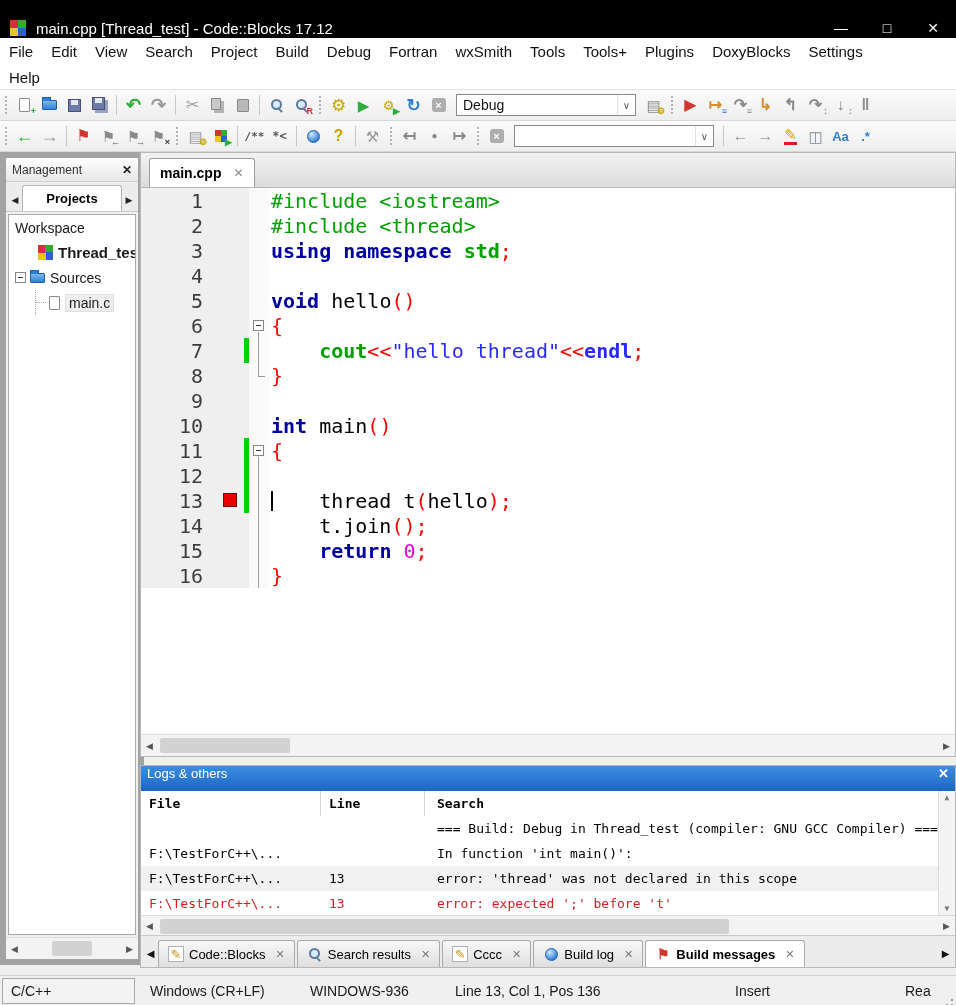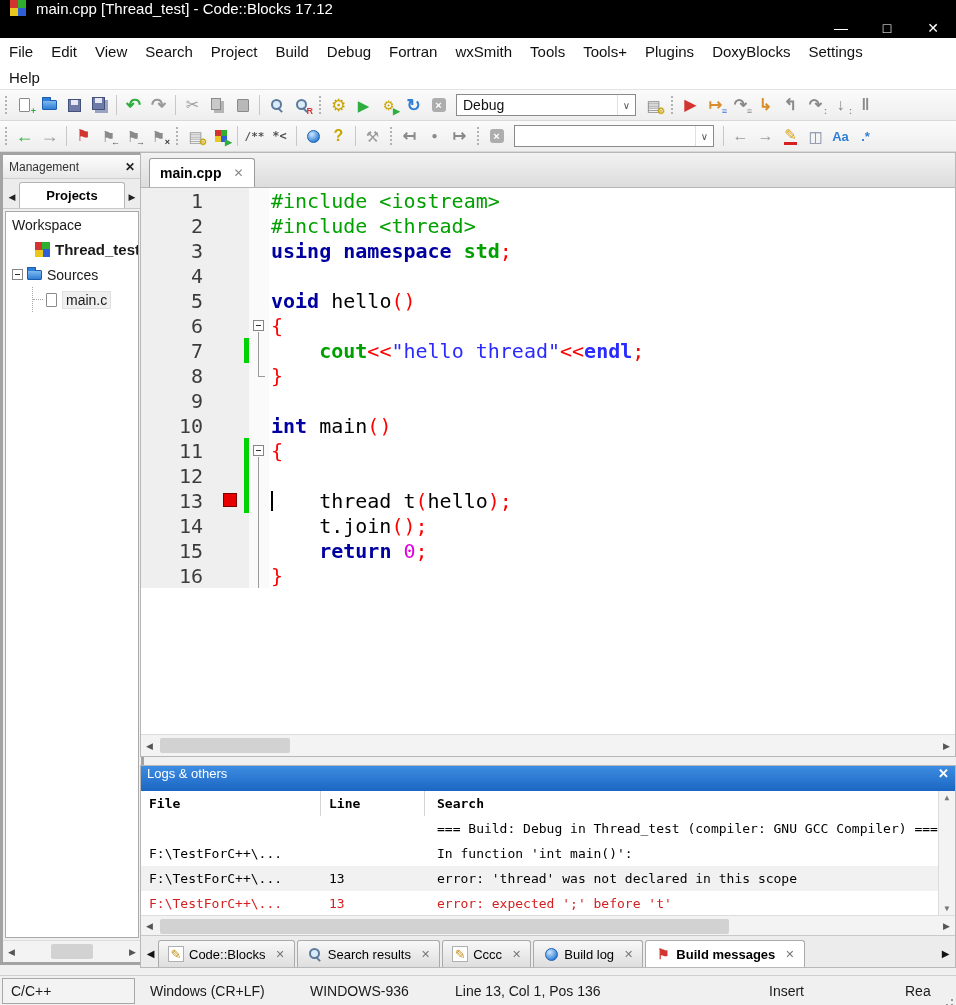--- a/index.html
+++ b/index.html
@@ -2,21 +2,21 @@
 <html><head>
 <meta charset="utf-8">
 <style>
   * { margin:0; padding:0; box-sizing:border-box; }
   html,body { width:956px; height:1005px; }
   body { position:relative; background:#f0f0f0; font-family:"Liberation Sans",sans-serif;
          outline:1px solid #8f8f8f; overflow:hidden; }
 
   
   #titlebar { position:absolute; left:0; top:0; width:956px; height:56px; background:#000;
-              display:flex; align-items:flex-start; color:#fff; }
+              display:flex; align-items:center; color:#fff; }
   .logo-grid { width:16px; height:16px; margin:0 10px 0 10px;
                background:conic-gradient(#2fae2f 0 25%, #2f5fd6 0 50%, #e8c81e 0 75%, #d23430 0); }
   #title-text { font-size:15px; }
   #win-controls { margin-left:auto; display:flex; height:100%; }
   .wbtn { width:46px; height:100%; display:flex; align-items:center; justify-content:center;
           font-size:14px; color:#fff; }
 
   
   #menubar { position:absolute; left:0; top:38px; width:956px; height:52px; background:#fff;
              border-bottom:1px solid #e3e3e3; }
@@ -61,21 +61,21 @@
   .shape-abort { width:14px; height:14px; background:#adadad; border-radius:3px; color:#fff;
                  display:flex; align-items:center; justify-content:center; font-size:11px; font-weight:bold; }
   .shape-abort::after { content:'\00d7'; }
   .shape-colorgrid { width:12px; height:12px;
                  background:conic-gradient(#2fae2f 0 25%, #2f5fd6 0 50%, #e8c81e 0 75%, #d23430 0); }
   .shape-bluedot { width:13px; height:13px; border-radius:50%; border:1px solid #1d5fae;
                  background:radial-gradient(circle at 35% 30%, #cfe6ff, #2f7fd6 75%); }
 
   
   #mgmt { position:absolute; left:0; top:152px; width:144px; height:813px; background:#f0f0f0;
-          border:3px solid #a3a3a3; display:flex; flex-direction:column; }
+          border:6px solid #a3a3a3; display:flex; flex-direction:column; }
   #mgmt-header { height:24px; display:flex; align-items:center; padding:0 6px;
           background:linear-gradient(#fdfdfd,#e8e8e8); border-bottom:1px solid #cfcfcf; }
   #mgmt-title { font-size:12px; color:#333; }
   #mgmt-close { margin-left:auto; font-size:12px; color:#222; font-weight:bold; }
   #mgmt-tabs { height:30px; display:flex; align-items:flex-end; padding:0 2px; background:#ececec;
           border-bottom:1px solid #c9c9c9; }
   .mtab-arrow { width:14px; height:22px; display:flex; align-items:center; justify-content:center;
           font-size:9px; color:#222; }
   #mgmt-tab-projects { flex:1; height:26px; background:#fff; border:1px solid #b5b5b5; border-bottom:none;
           border-radius:3px 3px 0 0; display:flex; align-items:center; justify-content:center;
@@ -643,15 +643,15 @@
       <span class="btarrow" id="btarrow-right">▶</span>
     </div>
 </div>
 
 <div id="statusbar">
   <span class="grip-dots"></span>
 <span class="sfield boxed" style="left: 2px; width: 133px;">C/C++</span>
     <span class="sfield" style="left: 150px;">Windows (CR+LF)</span>
     <span class="sfield" style="left: 310px;">WINDOWS-936</span>
     <span class="sfield" style="left: 455px;">Line 13, Col 1, Pos 136</span>
-    <span class="sfield" style="left: 769px;">Insert</span>
+    <span class="sfield" style="left: 735px;">Insert</span>
     <span class="sfield" style="left: 905px;">Rea</span>
   </div>
 
 </body></html>

